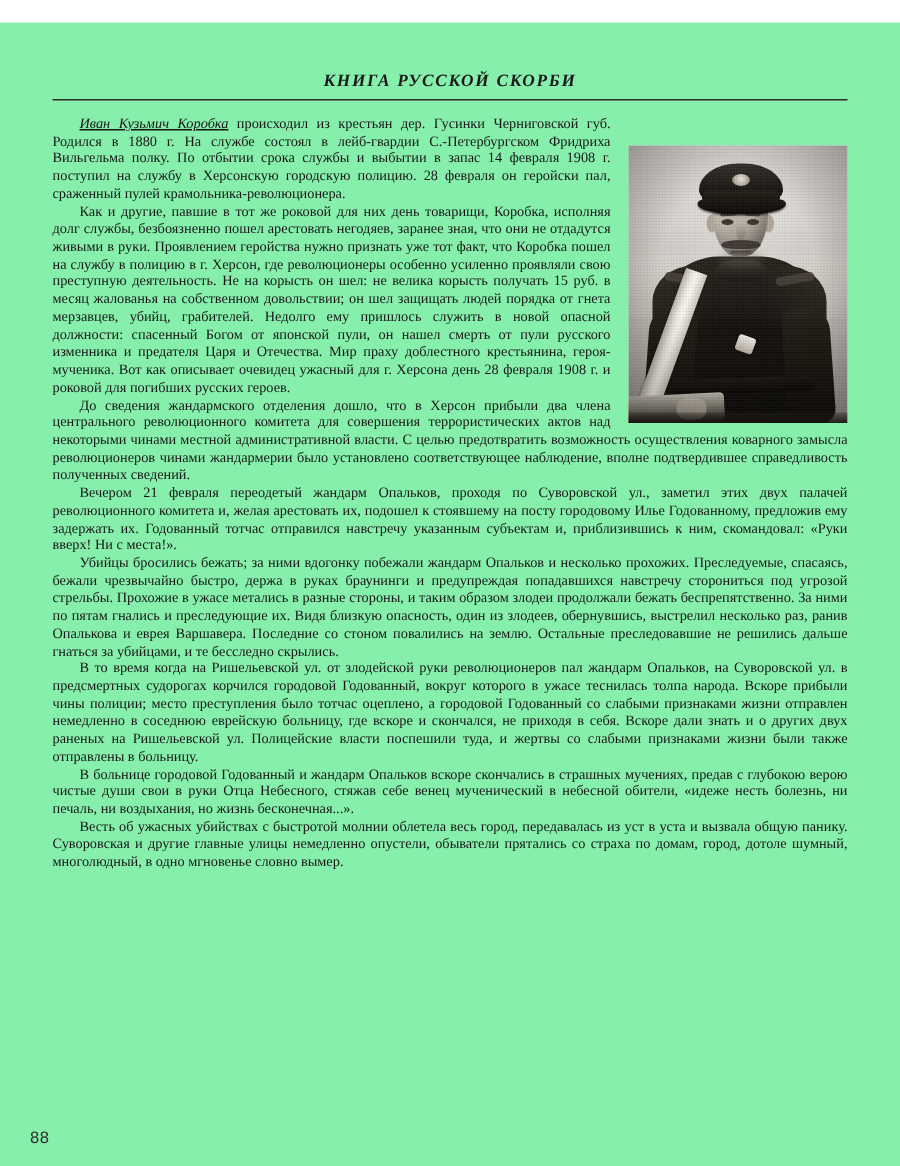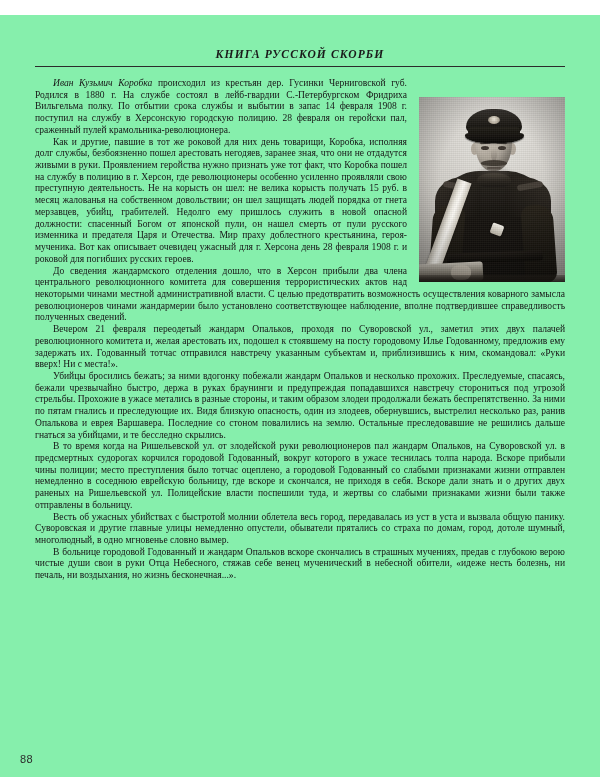--- a/index.html
+++ b/index.html
@@ -56,21 +56,21 @@
     line-height: 11.72px;
     text-align: justify;
     text-justify: inter-word;
     hyphens: manual;
     color: #161616;
   }
   .text-col p {
     margin: 0;
     text-indent: 18px;
   }
-  .lead-name { font-style: italic; }
+  .lead-name { font-style: italic; text-decoration: underline; }
 
   
   .portrait-float {
     float: right;
     width: 146px;
     height: 185px;
     margin: 20px 0 2px 12px;
     shape-outside: margin-box;
   }
   .portrait {
@@ -368,20 +368,20 @@
         <div class="p-botedge"></div>
       </div>
     </div>
 
     <p><span class="lead-name">Иван Кузьмич Коробка</span><span> происходил из крестьян дер. Гусинки Черниговской губ. Родился в 1880 г. На службе состоял в лейб-гвардии С.-Петербургском Фридриха Вильгельма полку. По отбытии срока службы и выбытии в запас 14 февраля 1908 г. поступил на службу в Херсонскую городскую полицию. 28 февраля он геройски пал, сраженный пулей крамольника-революционера.</span></p>
     <p>Как и другие, павшие в тот же роковой для них день товарищи, Коробка, исполняя долг службы, безбоязненно пошел арестовать негодяев, заранее зная, что они не отдадутся живыми в руки. Проявлением геройства нужно признать уже тот факт, что Коробка пошел на службу в полицию в г. Херсон, где революционеры особенно усиленно проявляли свою преступную деятельность. Не на корысть он шел: не велика корысть получать 15 руб. в месяц жалованья на собственном довольствии; он шел защищать людей порядка от гнета мерзавцев, убийц, грабителей. Недолго ему пришлось служить в новой опасной должности: спасенный Богом от японской пули, он нашел смерть от пули русского изменника и предателя Царя и Отечества. Мир праху доблестного крестьянина, героя-мученика. Вот как описывает очевидец ужасный для г. Херсона день 28 февраля 1908 г. и роковой для погибших русских героев.</p>
     <p>До сведения жандармского отделения дошло, что в Херсон прибыли два члена центрального революционного комитета для совершения террористических актов над некоторыми чинами местной административной власти. С целью предотвратить возможность осуществления коварного замысла революционеров чинами жандармерии было установлено соответствующее наблюдение, вполне подтвердившее справедливость полученных сведений.</p>
     <p>Вечером 21 февраля переодетый жандарм Опальков, проходя по Суворовской ул., заметил этих двух палачей революционного комитета и, желая арестовать их, подошел к стоявшему на посту городовому Илье Годованному, предложив ему задержать их. Годованный тотчас отправился навстречу указанным субъектам и, приблизившись к ним, скомандовал: «Руки вверх! Ни с места!».</p>
     <p>Убийцы бросились бежать; за ними вдогонку побежали жандарм Опальков и несколько прохожих. Преследуемые, спасаясь, бежали чрезвычайно быстро, держа в руках браунинги и предупреждая попадавшихся навстречу сторониться под угрозой стрельбы. Прохожие в ужасе метались в разные стороны, и таким образом злодеи продолжали бежать беспрепятственно. За ними по пятам гнались и преследующие их. Видя близкую опасность, один из злодеев, обернувшись, выстрелил несколько раз, ранив Опалькова и еврея Варшавера. Последние со стоном повалились на землю. Остальные преследовавшие не решились дальше гнаться за убийцами, и те бесследно скрылись.</p>
     <p>В то время когда на Ришельевской ул. от злодейской руки революционеров пал жандарм Опальков, на Суворовской ул. в предсмертных судорогах корчился городовой Годованный, вокруг которого в ужасе теснилась толпа народа. Вскоре прибыли чины полиции; место преступления было тотчас оцеплено, а городовой Годованный со слабыми признаками жизни отправлен немедленно в соседнюю еврейскую больницу, где вскоре и скончался, не приходя в себя. Вскоре дали знать и о других двух раненых на Ришельевской ул. Полицейские власти поспешили туда, и жертвы со слабыми признаками жизни были также отправлены в больницу.</p>
+    <p>В больнице городовой Годованный и жандарм Опальков вскоре скончались в страшных мучениях, предав с глубокою верою чистые души свои в руки Отца Небесного, стяжав себе венец мученический в небесной обители, «идеже несть болезнь, ни печаль, ни воздыхания, но жизнь бесконечная...».</p>
     <p>Весть об ужасных убийствах с быстротой молнии облетела весь город, передавалась из уст в уста и вызвала общую панику. Суворовская и другие главные улицы немедленно опустели, обыватели прятались со страха по домам, город, дотоле шумный, многолюдный, в одно мгновенье словно вымер.</p>
-    <p>В больнице городовой Годованный и жандарм Опальков вскоре скончались в страшных мучениях, предав с глубокою верою чистые души свои в руки Отца Небесного, стяжав себе венец мученический в небесной обители, «идеже несть болезнь, ни печаль, ни воздыхания, но жизнь бесконечная...».</p>
 
   </div>
 
   <div class="folio">88</div>
 
 </div>
 
 </body></html>

